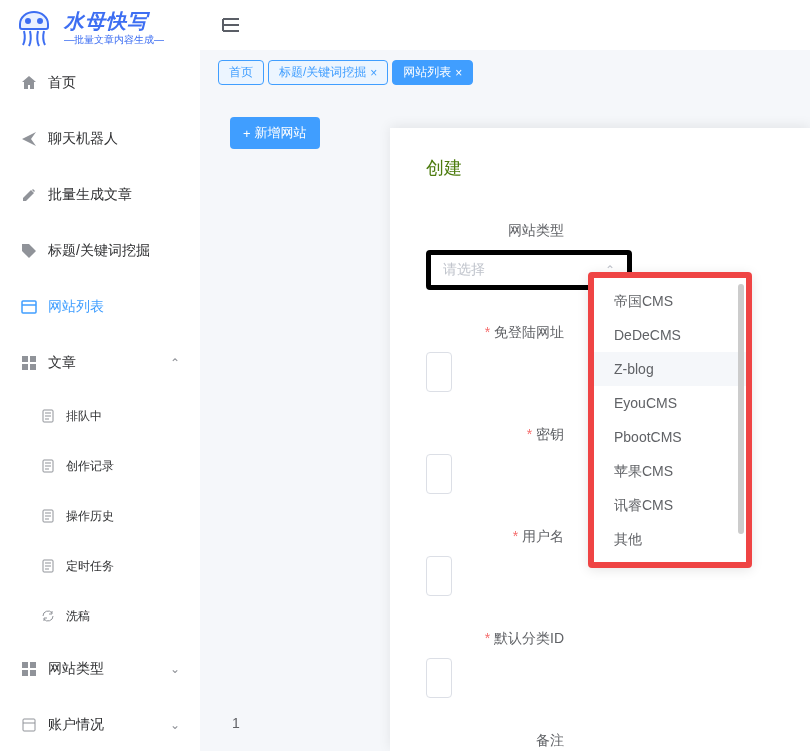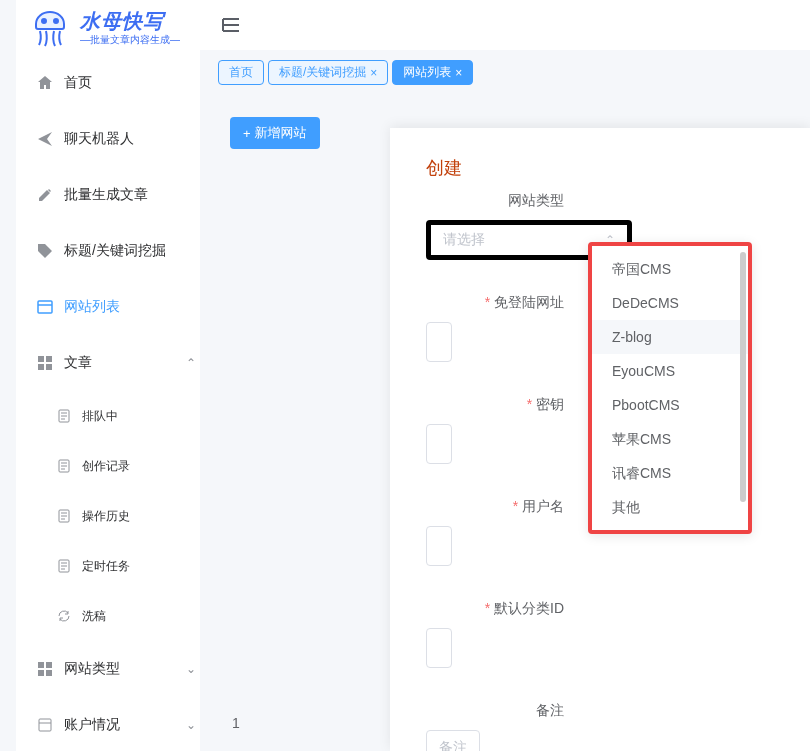--- a/index.html
+++ b/index.html
@@ -1,18 +1,18 @@
 <!DOCTYPE html>
 <html><head>
   <meta charset="utf-8">
   <style>
     * { box-sizing: border-box; margin: 0; padding: 0; }
     body { font-family: "Helvetica Neue", Helvetica, "PingFang SC", "Hiragino Sans GB", "Microsoft YaHei", Arial, sans-serif; font-size: 14px; color: #606266; background: #f5f7fa; width: 810px; height: 751px; overflow: hidden; position: relative; }
 
-    .sidebar { position: absolute; left: 16px; top: 0; width: 200px; height: 100%; background: #fff; overflow: hidden; }
+    .sidebar { position: absolute; left: 0; top: 0; width: 200px; height: 100%; background: #fff; overflow: hidden; }
     .logo-area { height: 55px; display: flex; align-items: center; padding: 0 10px; }
     .logo-svg { width: 48px; height: 48px; }
     .logo-text { display: flex; flex-direction: column; margin-left: 6px; }
     .logo-title { color: #3d6ef2; font-size: 20px; font-weight: 700; font-style: italic; letter-spacing: 1px; }
     .logo-sub { color: #3d6ef2; font-size: 10px; margin-top: -2px; }
 
     .menu-item { display: flex; align-items: center; height: 56px; padding: 0 20px; color: #303133; cursor: pointer; font-size: 14px; }
     .menu-item.active { color: #409EFF; }
     .menu-icon { width: 18px; height: 18px; margin-right: 10px; display: flex; align-items: center; justify-content: center; color: #909399; }
     .menu-item.active .menu-icon { color: #409EFF; }
@@ -23,30 +23,30 @@
     .main-area { position: absolute; left: 200px; top: 0; right: 0; height: 100%; background: #f5f7fa; }
     .topbar { height: 50px; background: #fff; display: flex; align-items: center; padding: 0 20px; }
     .hamburger-icon { width: 22px; height: 22px; color: #5a5e66; }
     .tagbar { padding: 10px 18px; display: flex; gap: 4px; }
     .tag { border: 1px solid #409EFF; color: #409EFF; background: #ecf5ff; border-radius: 4px; padding: 3px 10px; font-size: 12px; display: flex; align-items: center; gap: 4px; }
     .tag.active { background: #409EFF; color: #fff; }
     .tag-close { font-size: 12px; cursor: pointer; }
     .primary-btn { display:inline-flex; align-items:center; gap:4px; margin: 22px 0 0 30px; background: #409EFF; color: #fff; border: none; padding: 7px 13px; border-radius: 4px; font-size: 13px; }
 
     .dialog { position: absolute; left: 190px; right: 0; top: 128px; bottom: 0; background: #fff; padding: 28px 36px; box-shadow: 0 -2px 12px rgba(0,0,0,0.08); }
-    .dialog-title { font-size: 18px; color: #c2410c; }
+    .dialog-title { font-size: 18px; color: #4d7c0f; margin-bottom: 30px; }
     .form-row { display: flex; align-items: flex-start; margin-bottom: 22px; flex-direction: column; }
     .form-label { width: 150px; text-align: right; padding-right: 12px; color: #606266; font-size: 14px; line-height: 40px; }
     .required::before { content: "* "; color: #f56c6c; }
     .form-control { flex: 1; }
     .select-box { height: 40px; width: 206px; border: 5px solid #000000; border-radius: 4px; display: flex; align-items: center; justify-content: space-between; padding: 0 12px; color: #c0c4cc; cursor: pointer; }
     .input-box { height: 40px; width: 100%; border: 1px solid #dcdfe6; border-radius: 4px; padding: 0 12px; color: #c0c4cc; display: flex; align-items: center; background: #fff; }
     .textarea-box { height: 58px; width: 100%; border: 1px solid #dcdfe6; border-radius: 4px; padding: 8px 12px; color: #c0c4cc; background: #fff; }
 
-    .dropdown { position: absolute; top: 62px; left: 162px; width: 164px; background:#fff; border: 4px solid #ef4444; border-radius: 4px; box-shadow: 0 2px 12px rgba(0,0,0,.1); padding: 6px 0; }
+    .dropdown { position: absolute; top: 62px; left: 162px; width: 164px; background:#fff; border: 6px solid #ef4444; border-radius: 4px; box-shadow: 0 2px 12px rgba(0,0,0,.1); padding: 6px 0; }
     .dropdown-item { height: 34px; line-height: 34px; padding: 0 20px; color: #606266; cursor: pointer; font-size: 14px; background:#fff;}
     .dropdown-item.hovered { background: #f5f7fa; }
     .scrollbar-track { position:absolute; right:2px; top: 6px; bottom:6px; width:6px; }
     .scrollbar-thumb { width:6px; border-radius:3px; background: #ccc; height: 92%; }
 
     .pager-row { position:absolute; left:32px; bottom:20px; color:#606266; font-size:14px; }
     svg { display:block; }
   </style>
 </head>
 <body>

